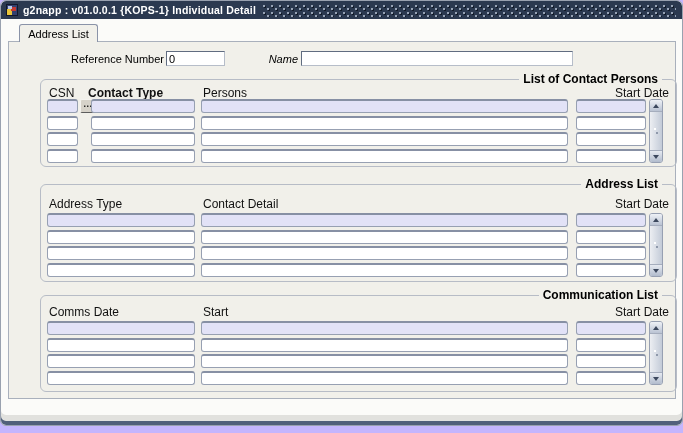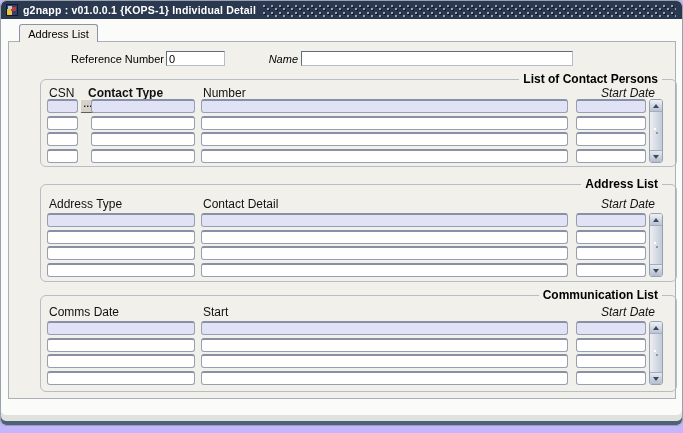--- a/index.html
+++ b/index.html
@@ -70,21 +70,21 @@
   .ftitle {
     position:absolute; top:-8px; right:14px; background:#f1f0ea; padding:0 4px;
     font-size:12px; font-weight:bold; color:#000; white-space:nowrap;
   }
 
   .hdr { position:absolute; font-size:12px; color:#111; white-space:nowrap; }
   .f1 .hdr { top:6px; } .f2 .hdr { top:12px; } .f3 .hdr { top:9px; }
   .h-csn  { left:8px; }
   .h-ctype{ left:47px;font-weight:bold; }
   .h-det  { left:162px; }
-  .h-date { left:552px; width:70px; text-align:center;font-style:italic; }
+  .h-date { left:566px; width:70px; text-align:center; }
   .h-type { left:8px; }
 
   .cell {
     position:absolute; height:14px; background:#fff; color:#000;
     border:1px solid #97a0b2; border-top:2px solid #8790a4; border-radius:3px;
     font:10.5px "Liberation Sans", sans-serif; padding:0 2px; outline:none;
   }
   .cell.active { background:#e2e2f7; }
   .c-csn  { left:6px;   width:31px;  }
   .c-ctype{ left:50px;  width:104px; }
@@ -143,21 +143,21 @@
 
       <div class="hlabel ref-l">Reference Number</div>
       <input class="hfield ref-f" value="0" style="">
       <div class="hlabel name-l">Name</div>
       <input class="hfield name-f" value="" style="">
 
       <div class="frame f1">
         <span class="ftitle">List of Contact Persons</span>
         <span class="hdr h-csn">CSN</span>
         <span class="hdr h-ctype">Contact Type</span>
-        <span class="hdr h-det">Number</span>
+        <span class="hdr h-det">Persons</span>
         <span class="hdr h-date">Start Date</span>
 
         <input class="cell active c-csn r0" value="" style="">
         <button class="lov r0">...</button>
         <input class="cell active c-ctype r0" value="" style="">
         <input class="cell active c-det r0" value="" style="">
         <input class="cell active c-date r0" value="" style="">
 
         <input class="cell c-csn r1" value="" style="">
         <input class="cell c-ctype r1" value="" style="">

